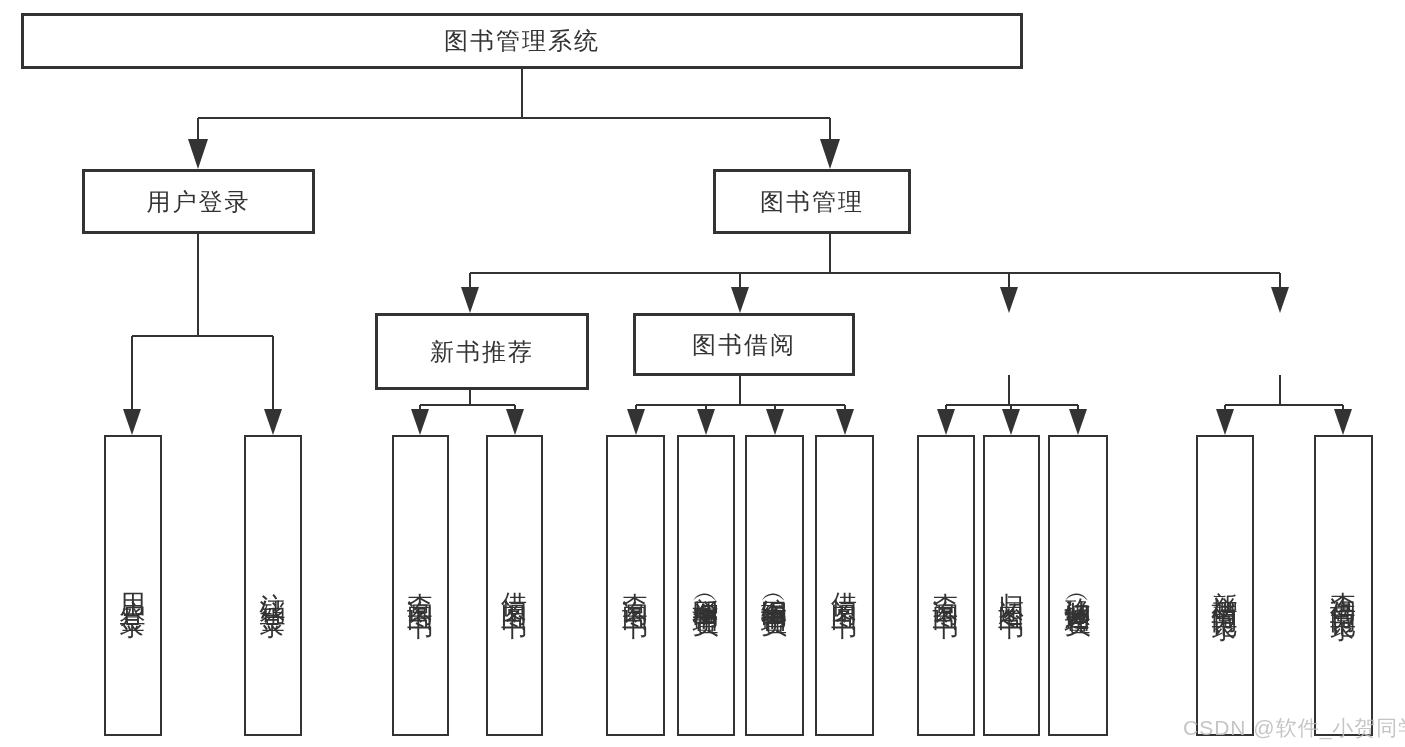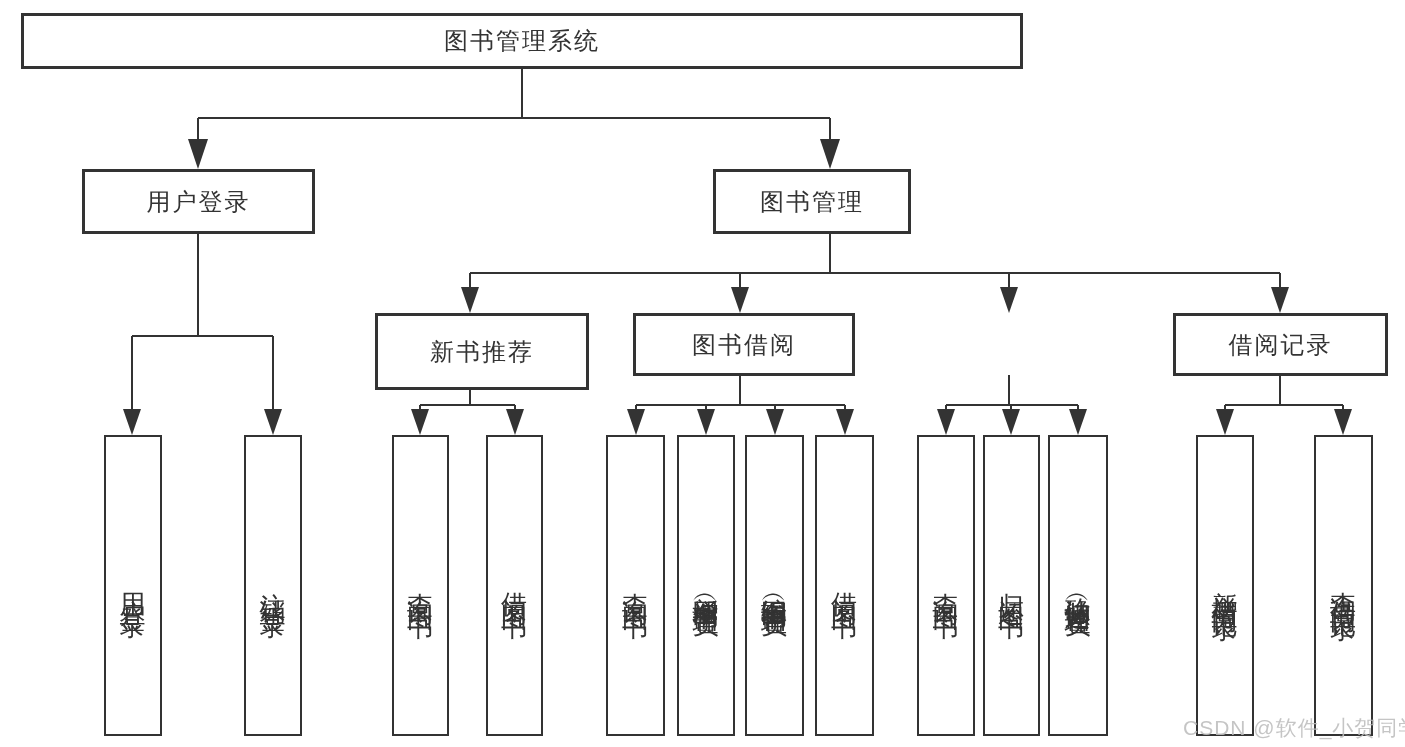--- a/index.html
+++ b/index.html
@@ -124,23 +124,20 @@
   <div class="hbox" style="left:713px;top:169px;width:198px;height:65px;">
     <span>图书管理</span>
   </div>
 
   <div class="hbox" style="left:363px;top:313px;width:214px;height:77px;margin-left:12px;">
     <span>新书推荐</span>
   </div>
   <div class="hbox" style="left:633px;top:313px;width:222px;height:63px;">
     <span>图书借阅</span>
   </div>
-  <div class="hbox" style="left:1173px;top:313px;width:215px;height:63px;">
-    <span>借阅记录</span>
-  </div>
 
   <div class="leaf" style="left:104px;width:58px;">
     <span class="vtext t4">用户登录</span>
   </div>
   <div class="leaf" style="left:244px;width:58px;">
     <span class="vtext t4">注销登录</span>
   </div>
 
   <div class="leaf" style="left:392px;width:57px;">
     <span class="vtext t4">查询图书</span>

